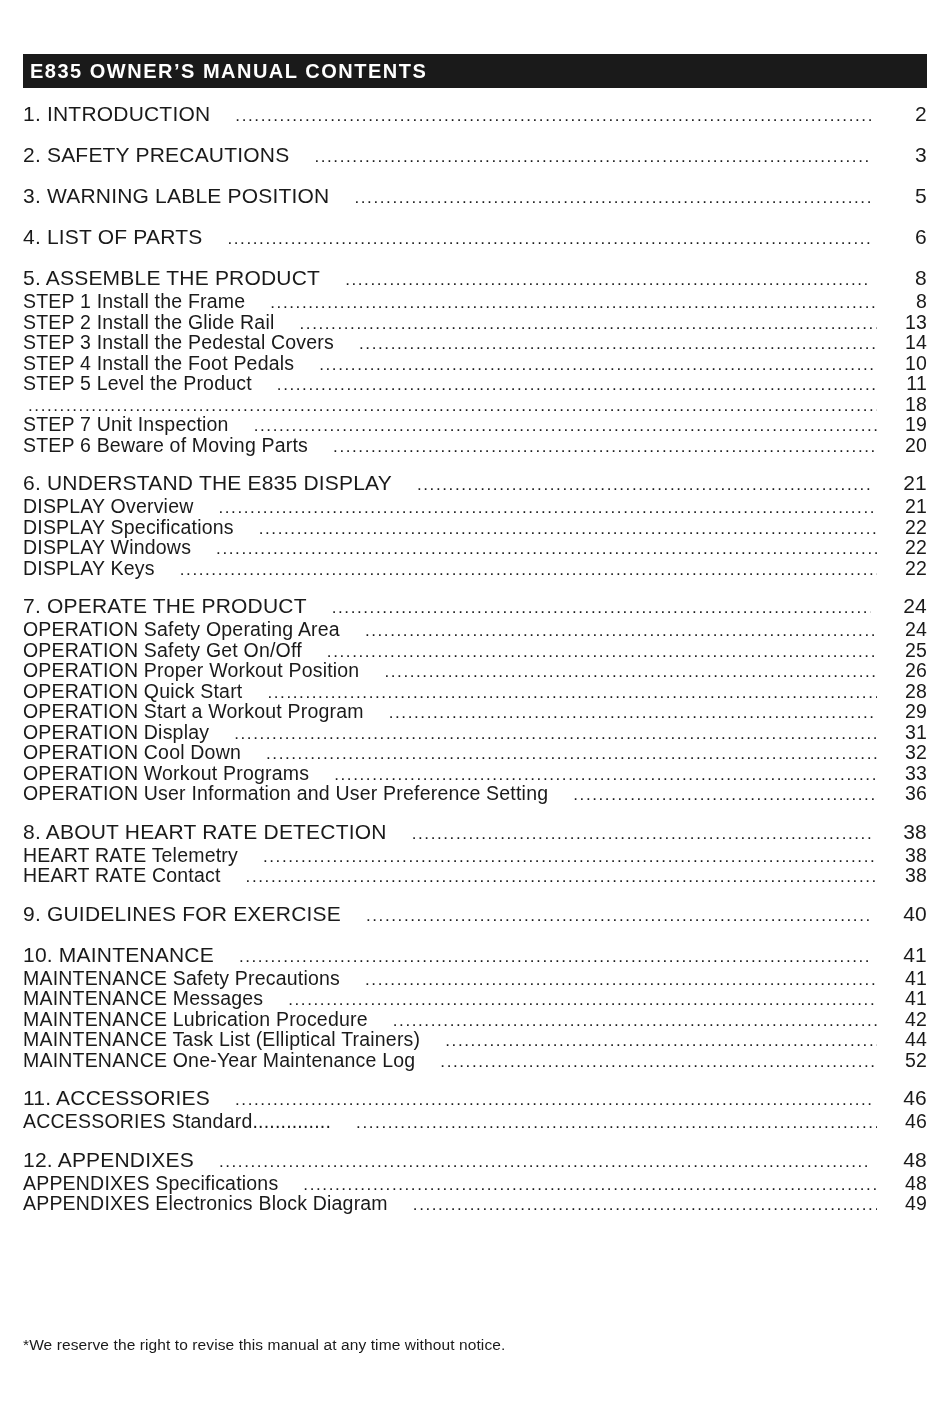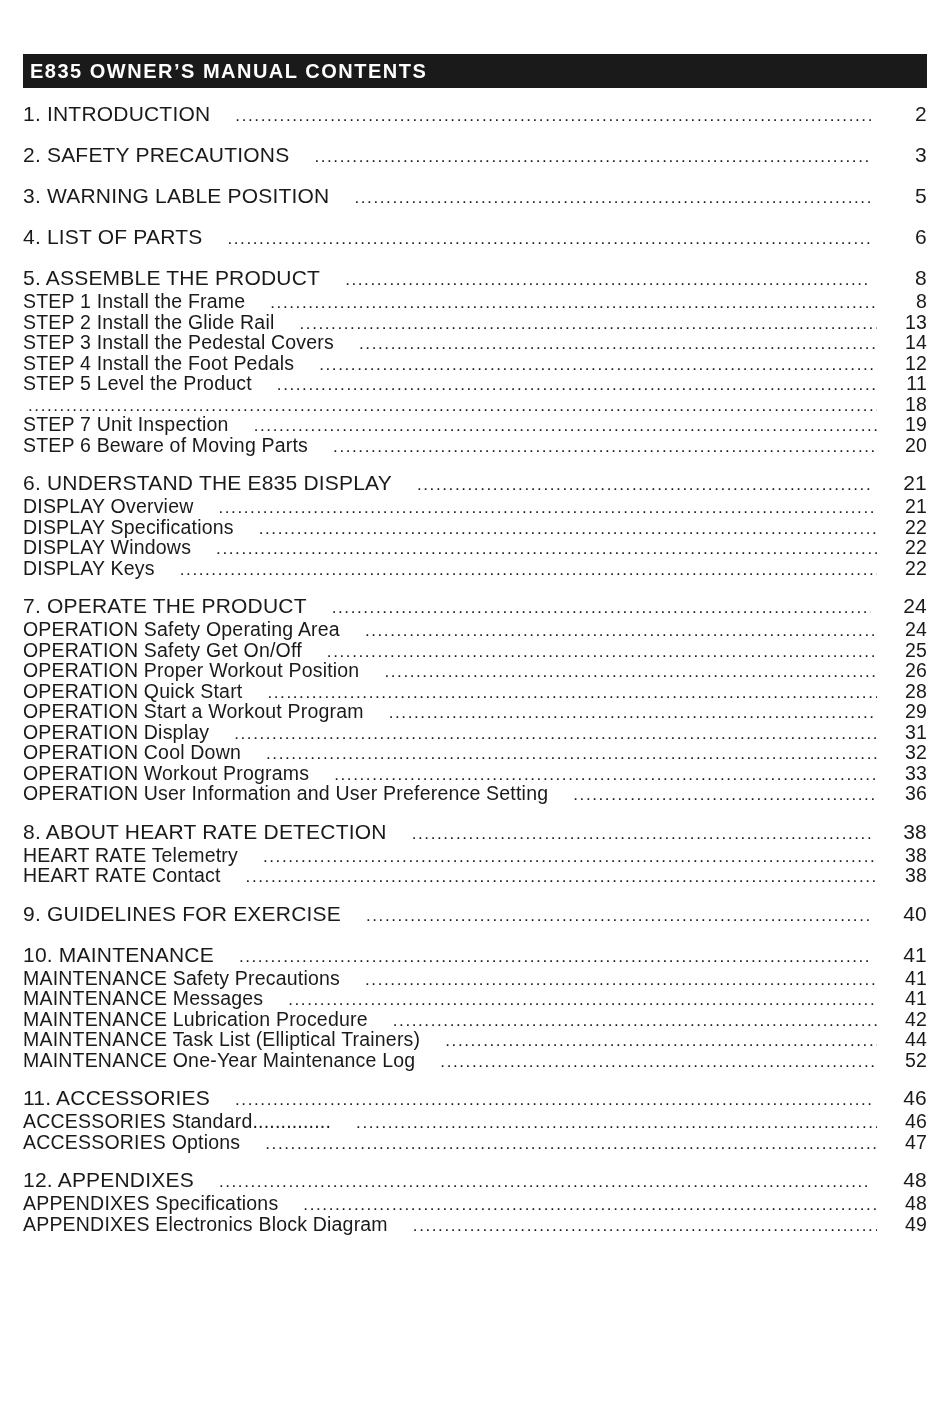--- a/index.html
+++ b/index.html
@@ -134,21 +134,21 @@
           <span class="pagenum">13</span>
         </div>
         <div class="toc-row sub">
           <span class="label">STEP 3 Install the Pedestal Covers</span>
           <span class="dots"></span>
           <span class="pagenum">14</span>
         </div>
         <div class="toc-row sub">
           <span class="label">STEP 4 Install the Foot Pedals</span>
           <span class="dots"></span>
-          <span class="pagenum">12</span>
+          <span class="pagenum">10</span>
         </div>
         <div class="toc-row sub">
           <span class="label">STEP 5 Level the Product</span>
           <span class="dots"></span>
           <span class="pagenum">11</span>
         </div>
         <div class="toc-row sub">
           <span class="dots"></span>
           <span class="pagenum">18</span>
         </div>
@@ -301,25 +301,20 @@
       <div class="toc-group">
         <div class="toc-row section">
           <span class="label">11. ACCESSORIES</span>
           <span class="dots"></span>
           <span class="pagenum">46</span>
         </div>
         <div class="toc-row sub">
           <span class="label">ACCESSORIES Standard..............</span>
           <span class="dots"></span>
           <span class="pagenum">46</span>
-        </div>
-        <div class="toc-row sub">
-          <span class="label">ACCESSORIES Options</span>
-          <span class="dots"></span>
-          <span class="pagenum">47</span>
         </div>
       </div>
       <div class="toc-group">
         <div class="toc-row section">
           <span class="label">12. APPENDIXES</span>
           <span class="dots"></span>
           <span class="pagenum">48</span>
         </div>
         <div class="toc-row sub">
           <span class="label">APPENDIXES Specifications</span>
@@ -327,13 +322,14 @@
           <span class="pagenum">48</span>
         </div>
         <div class="toc-row sub">
           <span class="label">APPENDIXES Electronics Block Diagram</span>
           <span class="dots"></span>
           <span class="pagenum">49</span>
         </div>
       </div>
     </div>
 
+  <div class="footnote">*We reserve the right to revise this manual at any time without notice.</div>
 </div>
 
 </body></html>

